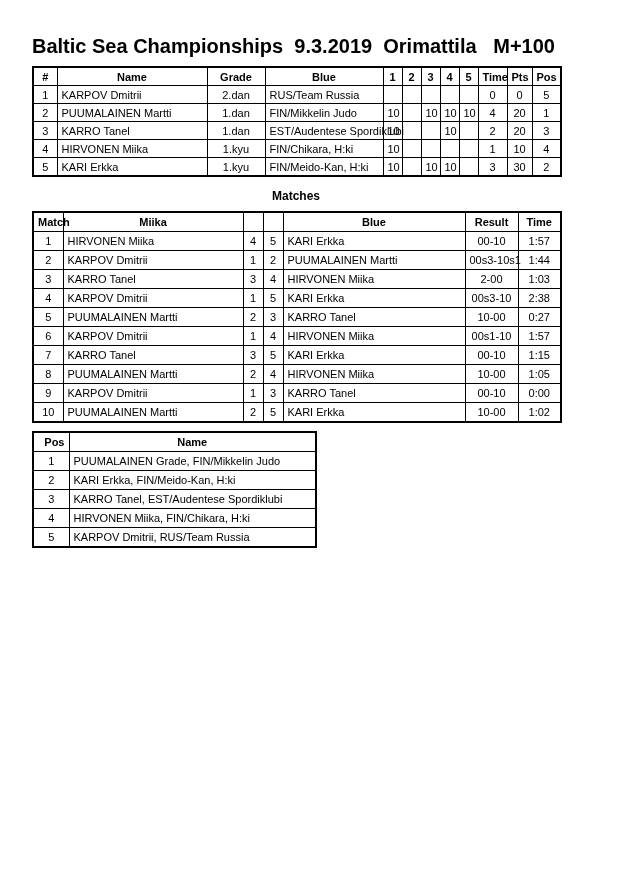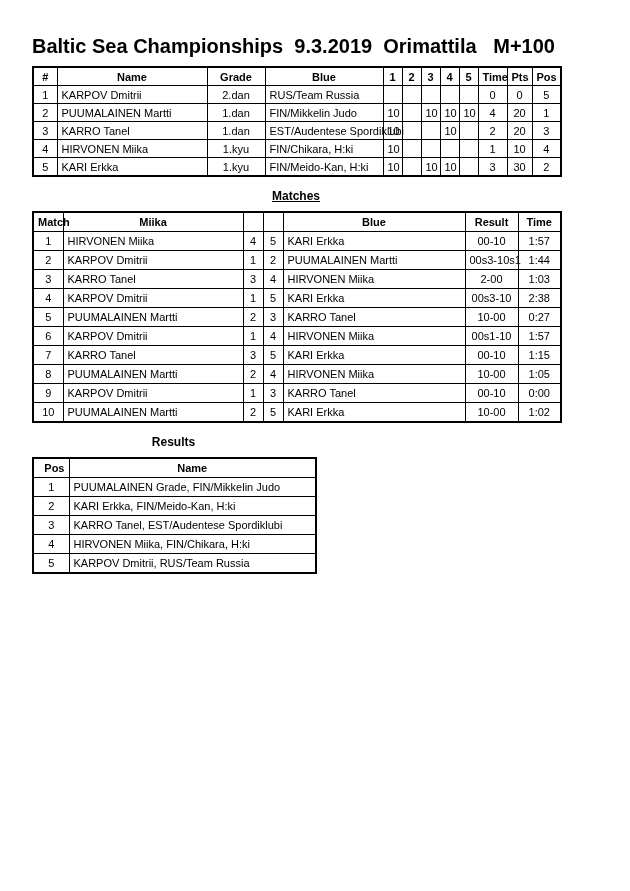--- a/index.html
+++ b/index.html
@@ -35,21 +35,21 @@
   td.c { text-align: center; }
   td.l { text-align: left; }
 
   table.competitors { width: 528px; }
   table.competitors th, table.competitors td { height: 17px; }
   table.matches { width: 528px; }
   table.results { width: 283px; }
   table.matches th:first-child, table.results th:first-child { text-align: right; }
 
   .heading-center { text-align: center; font-size: 12px; font-weight: bold; line-height: 14px; }
-  .m-heading { width: 528px; margin-top: 12px; text-decoration: underline; }
+  .m-heading { width: 528px; margin-top: 12px; }
   .r-heading { width: 283px; margin-top: 12px; }
 </style>
 </head>
 <body>
 
 <div class="page">
 
   <div class="title">Baltic Sea Championships  9.3.2019  Orimattila   M+100</div>
 
 
@@ -268,21 +268,20 @@
           <td class="l">PUUMALAINEN Martti</td>
           <td class="c">2</td>
           <td class="c">5</td>
           <td class="l">KARI Erkka</td>
           <td class="c">10-00</td>
           <td class="c">1:02</td>
         </tr>
       </tbody>
   </table>
 
-  <div class="heading-center r-heading">Results</div>
 
   <table class="results">
     <colgroup>
       <col style="width:36px">
         <col style="width:247px">
     </colgroup>
     <thead>
         <tr>
           <th>Pos</th>
           <th>Name</th>

